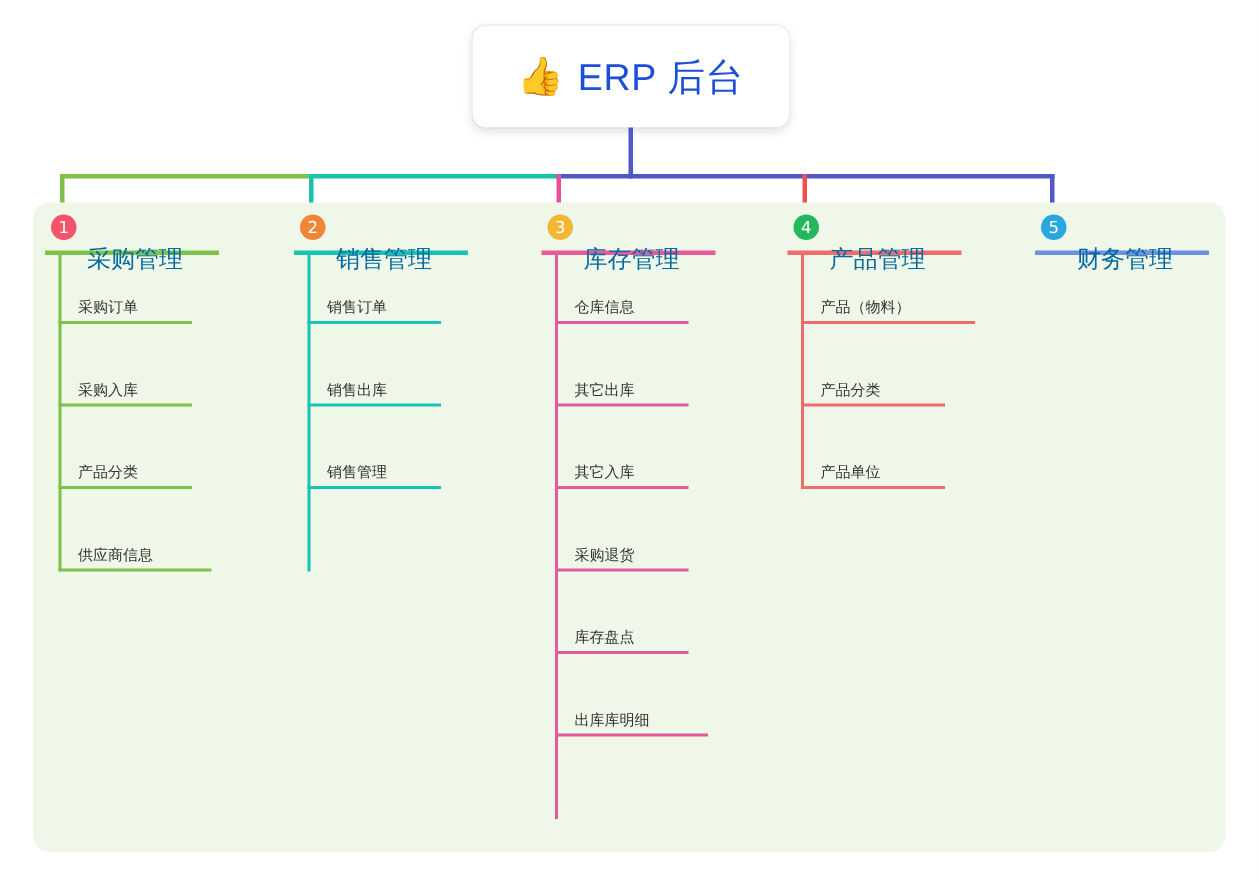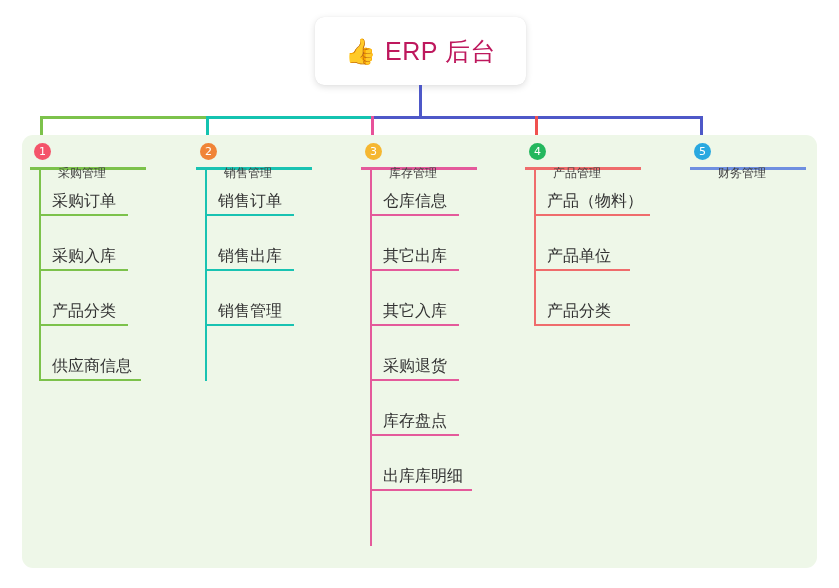--- a/index.html
+++ b/index.html
@@ -18,21 +18,21 @@
     width: 211px; height: 68px;
     background: #ffffff;
     border-radius: 9px;
     box-shadow: 0 2px 7px rgba(0,0,0,0.13), 0 0 1px rgba(0,0,0,0.10);
     display: flex; align-items: center; justify-content: center;
     gap: 9px;
   }
   .root-emoji { font-size: 25px; line-height: 1; }
   .root-label {
     font-size: 25px;
-    color: #be185d;
+    color: #1d4ed8;
     letter-spacing: 0.5px;
     white-space: nowrap;
   }
 
   
   .conn { position: absolute; }
   .conn-v { width: 3px; }
   .conn-h { height: 3px; }
 
   
@@ -56,37 +56,37 @@
     width: 17px; height: 17px;
     border-radius: 50%;
     color: #ffffff;
     font-size: 11px;
     line-height: 17px;
     text-align: center;
     flex: none;
     font-family: "DejaVu Sans", sans-serif;
   }
   .col-title {
-    font-size: 12px;
-    color: #404040;
+    font-size: 16px;
+    color: #0369a1;
     white-space: nowrap;
     margin-top: 44px;
   }
   .head-rule { height: 3px; margin-left: 10px; }
 
   .items { position: relative; padding-top: 0; }
   .spine { position: absolute; left: 19px; top: 0; width: 2px; }
   .item {
     position: relative;
     height: 55px;
   }
   .item-label {
     position: absolute;
     left: 32px; bottom: 13px;
-    font-size: 16px;
+    font-size: 10px;
     color: #333333;
     white-space: nowrap;
     margin-top: 24px;
   }
   .item-rule {
     position: absolute;
     left: 19px; bottom: 9px;
     height: 2px;
   }
 </style>
@@ -202,27 +202,27 @@
             <span class="col-title">产品管理</span>
           </div>
           <div class="head-rule" style="width: 116px; background: rgb(239, 108, 108);"></div>
           <div class="items">
             <div class="spine" style="background: rgb(239, 108, 108); height: 156px;"></div>
             <div class="item">
               <span class="item-label">产品（物料）</span>
               <div class="item-rule" style="width: 116px; background: rgb(239, 108, 108);"></div>
             </div>
             <div class="item">
+              <span class="item-label">产品分类</span>
+              <div class="item-rule" style="width: 96px; background: rgb(239, 108, 108);"></div>
+            </div>
+            <div class="item">
               <span class="item-label">产品单位</span>
               <div class="item-rule" style="width: 96px; background: rgb(239, 108, 108);"></div>
             </div>
-            <div class="item">
-              <span class="item-label">产品分类</span>
-              <div class="item-rule" style="width: 96px; background: rgb(239, 108, 108);"></div>
-            </div>
           </div>
         </div>
         <div class="column" style="left: 658px; width: 140px;">
           <div class="col-head">
             <span class="badge" style="background: rgb(41, 168, 224);">5</span>
             <span class="col-title">财务管理</span>
           </div>
           <div class="head-rule" style="width: 116px; background: rgb(111, 143, 224);"></div>
         </div>
       </div>

